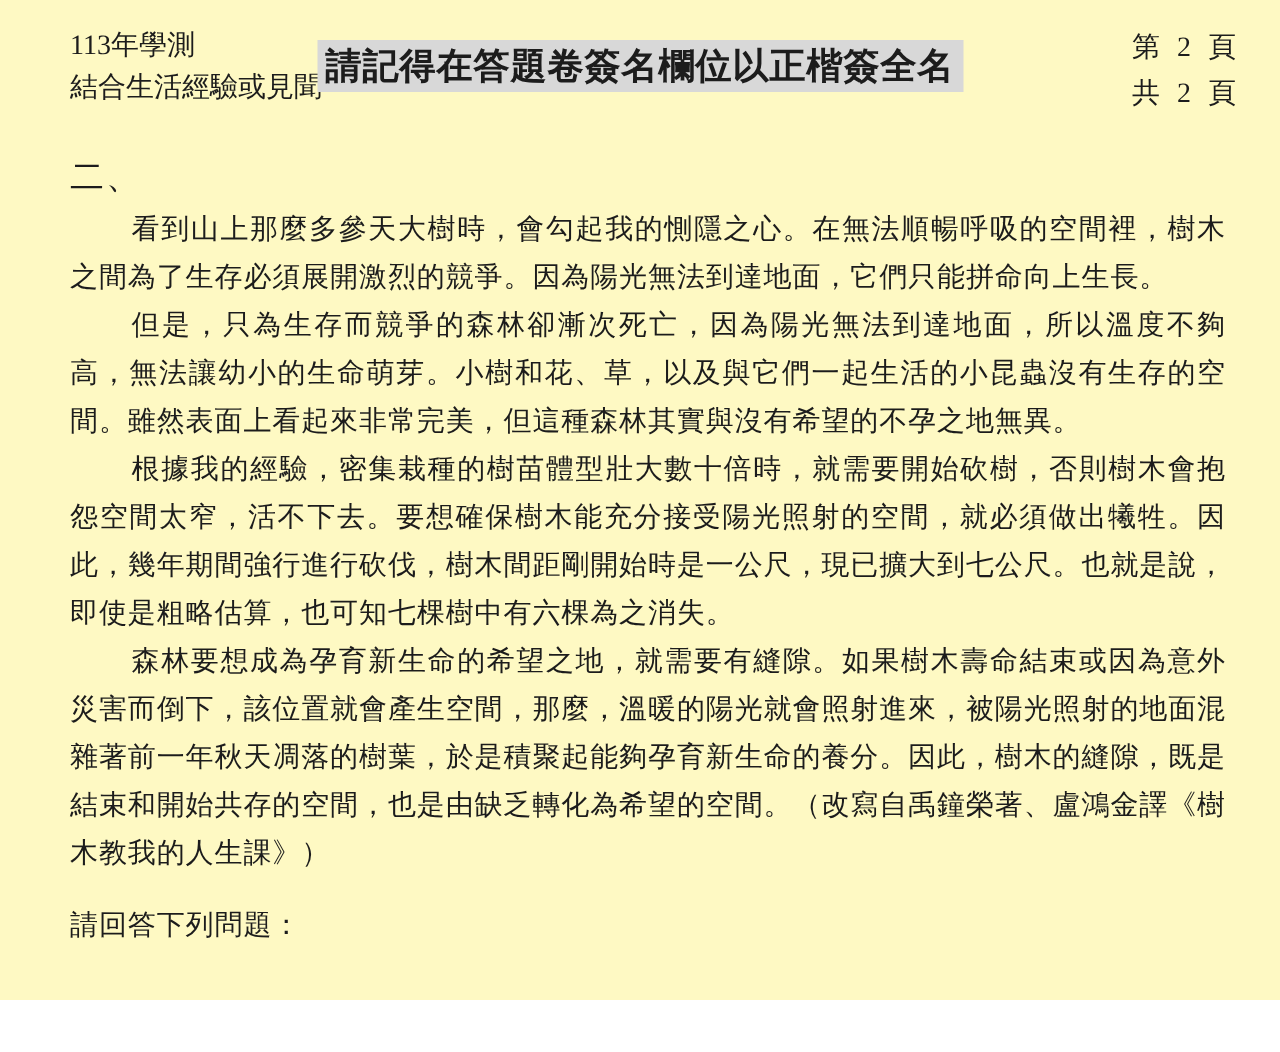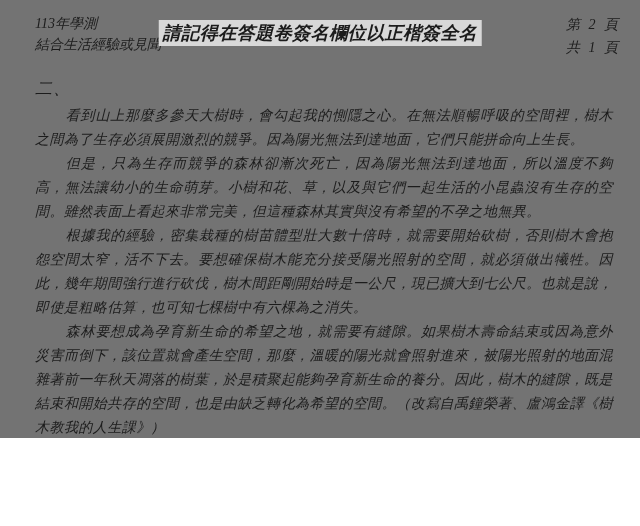--- a/index.html
+++ b/index.html
@@ -3,26 +3,25 @@
 <meta charset="utf-8">
 <style>
   html, body {
     margin: 0;
     padding: 0;
     background: #ffffff;
   }
   .sheet {
     position: relative;
     width: 640px;
-    height: 438px;
-    background: #737373;
+    height: 500px;
+    background: #fef9c3;
     color: #1c1c1c;
     font-family: "Liberation Serif", "DejaVu Serif", serif;
     overflow: hidden;
-    font-style: italic;
   }
 
   
   .header-left {
     position: absolute;
     left: 35px;
     top: 13px;
     font-size: 14px;
     line-height: 21px;
     white-space: nowrap;
@@ -93,21 +92,21 @@
 
   <div class="header-left">
     <div>113年學測</div>
     <div>結合生活經驗或見聞</div>
   </div>
 
   <div class="header-notice">請記得在答題卷簽名欄位以正楷簽全名</div>
 
   <div class="header-right">
     <div>第 2 頁</div>
-    <div>共 1 頁</div>
+    <div>共 2 頁</div>
   </div>
 
   <div class="content">
 
     <div class="section-num">二、</div>
 
     <div class="passage">
       <p>看到山上那麼多參天大樹時，會勾起我的惻隱之心。在無法順暢呼吸的空間裡，樹木之間為了生存必須展開激烈的競爭。因為陽光無法到達地面，它們只能拼命向上生長。</p>
       <p>但是，只為生存而競爭的森林卻漸次死亡，因為陽光無法到達地面，所以溫度不夠高，無法讓幼小的生命萌芽。小樹和花、草，以及與它們一起生活的小昆蟲沒有生存的空間。雖然表面上看起來非常完美，但這種森林其實與沒有希望的不孕之地無異。</p>
       <p>根據我的經驗，密集栽種的樹苗體型壯大數十倍時，就需要開始砍樹，否則樹木會抱怨空間太窄，活不下去。要想確保樹木能充分接受陽光照射的空間，就必須做出犧牲。因此，幾年期間強行進行砍伐，樹木間距剛開始時是一公尺，現已擴大到七公尺。也就是說，即使是粗略估算，也可知七棵樹中有六棵為之消失。</p>

